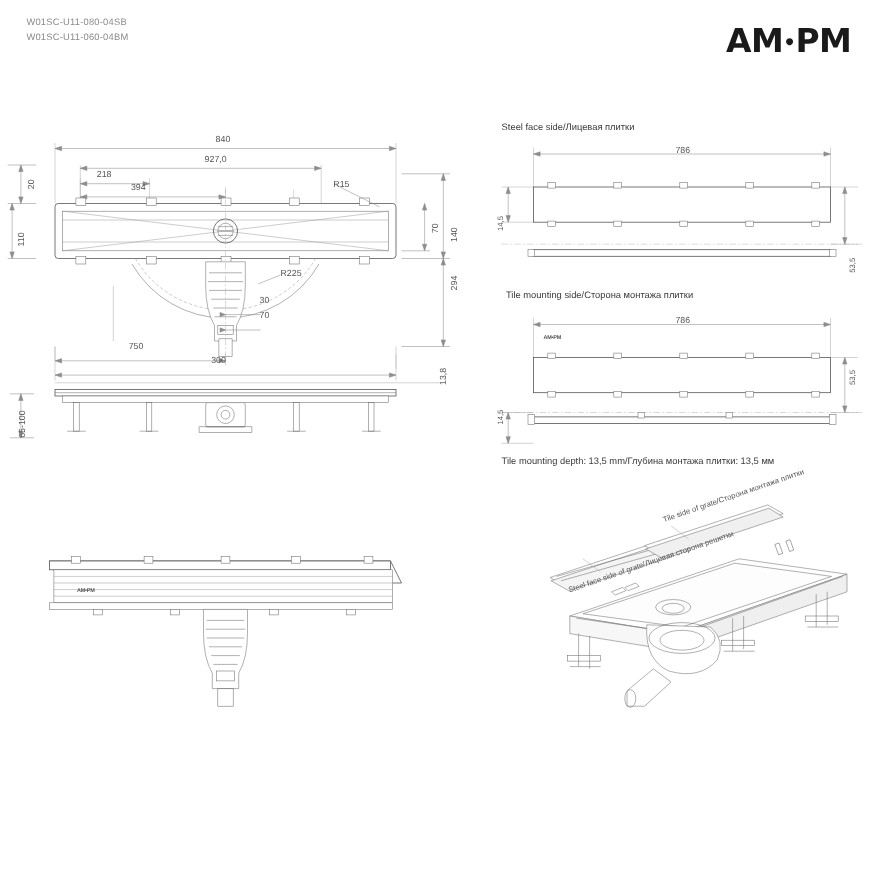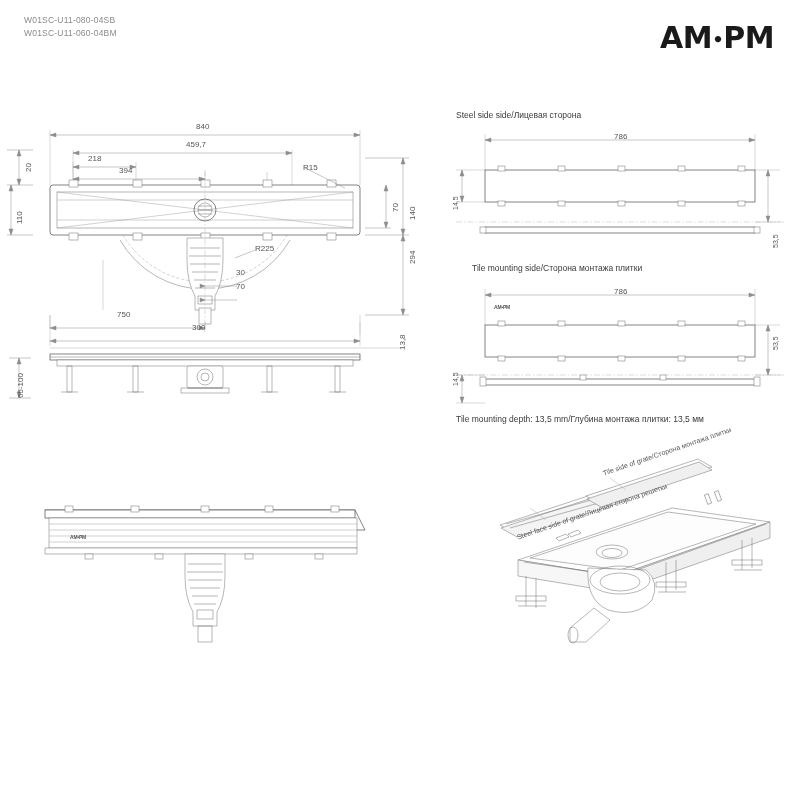--- a/index.html
+++ b/index.html
@@ -229,21 +229,21 @@
       <path d="M355,231 l-6,-2 v4 z" fill="#8d8d8d"></path>
     </g>
     <g class="ext">
       <line x1="45" y1="205" x2="45" y2="236"></line>
       <line x1="355" y1="212" x2="355" y2="236"></line>
       <line x1="200" y1="212" x2="200" y2="222"></line>
     </g>
   </svg>
 
   <div class="lbl" style="left:196px;top:122px">840</div>
-  <div class="lbl" style="left:186px;top:140px">459,7</div>
+  <div class="lbl" style="left:186px;top:140px">927,0</div>
   <div class="lbl" style="left:88px;top:154px">218</div>
   <div class="lbl" style="left:119px;top:166px">394</div>
   <div class="lbl" style="left:303px;top:163px">R15</div>
   <div class="lbl" style="left:255px;top:244px">R225</div>
   <div class="lbl vert" style="left:24px;top:172px">20</div>
   <div class="lbl vert" style="left:15px;top:224px">110</div>
   <div class="lbl vert" style="left:391px;top:212px">70</div>
   <div class="lbl vert" style="left:408px;top:220px">140</div>
   <div class="lbl vert" style="left:408px;top:264px">294</div>
   <div class="lbl" style="left:236px;top:268px">30</div>
@@ -322,21 +322,21 @@
       <line x1="183" y1="90" x2="217" y2="90"></line>
       <line x1="185" y1="98" x2="215" y2="98"></line>
       <line x1="187" y1="106" x2="213" y2="106"></line>
       <line x1="189" y1="114" x2="211" y2="114"></line>
       <rect x="192" y="120" width="16" height="9"></rect>
       <rect x="193" y="136" width="14" height="16"></rect>
     </g>
   </svg>
   <div class="logo-mini" style="left:70px;top:534px">AM•PM</div>
 
-  <div class="section-title" style="left:456px;top:110px">Steel side side/Лицевая сторона</div>
+  <div class="section-title" style="left:456px;top:110px">Steel face side/Лицевая плитки</div>
 
   <svg width="340" height="140" style="position:absolute;left:450px;top:122px">
     <g class="ext">
       <line x1="35" y1="12" x2="35" y2="48"></line>
       <line x1="305" y1="12" x2="305" y2="48"></line>
       <line x1="305" y1="48" x2="330" y2="48"></line>
       <line x1="305" y1="100" x2="330" y2="100"></line>
       <line x1="6" y1="48" x2="35" y2="48"></line>
       <line x1="6" y1="80" x2="35" y2="80"></line>
     </g>
@@ -372,21 +372,21 @@
     <rect class="objf" x="35" y="105" width="270" height="6"></rect>
     <g class="thinf">
       <rect x="30" y="105" width="6" height="6"></rect>
       <rect x="304" y="105" width="6" height="6"></rect>
     </g>
   </svg>
   <div class="lbl" style="left:614px;top:132px">786</div>
   <div class="lbl vert sm" style="left:452px;top:210px">14,5</div>
   <div class="lbl vert sm" style="left:772px;top:248px">53,5</div>
 
-  <div class="section-title" style="left:472px;top:263px">Tile mounting side/Сторона монтажа плитки</div>
+  <div class="section-title" style="left:460px;top:263px">Tile mounting side/Сторона монтажа плитки</div>
 
   <svg width="340" height="140" style="position:absolute;left:450px;top:275px">
     <g class="ext">
       <line x1="35" y1="14" x2="35" y2="50"></line>
       <line x1="305" y1="14" x2="305" y2="50"></line>
       <line x1="305" y1="50" x2="330" y2="50"></line>
       <line x1="305" y1="100" x2="330" y2="100"></line>
       <line x1="6" y1="100" x2="35" y2="100"></line>
       <line x1="6" y1="128" x2="35" y2="128"></line>
     </g>

